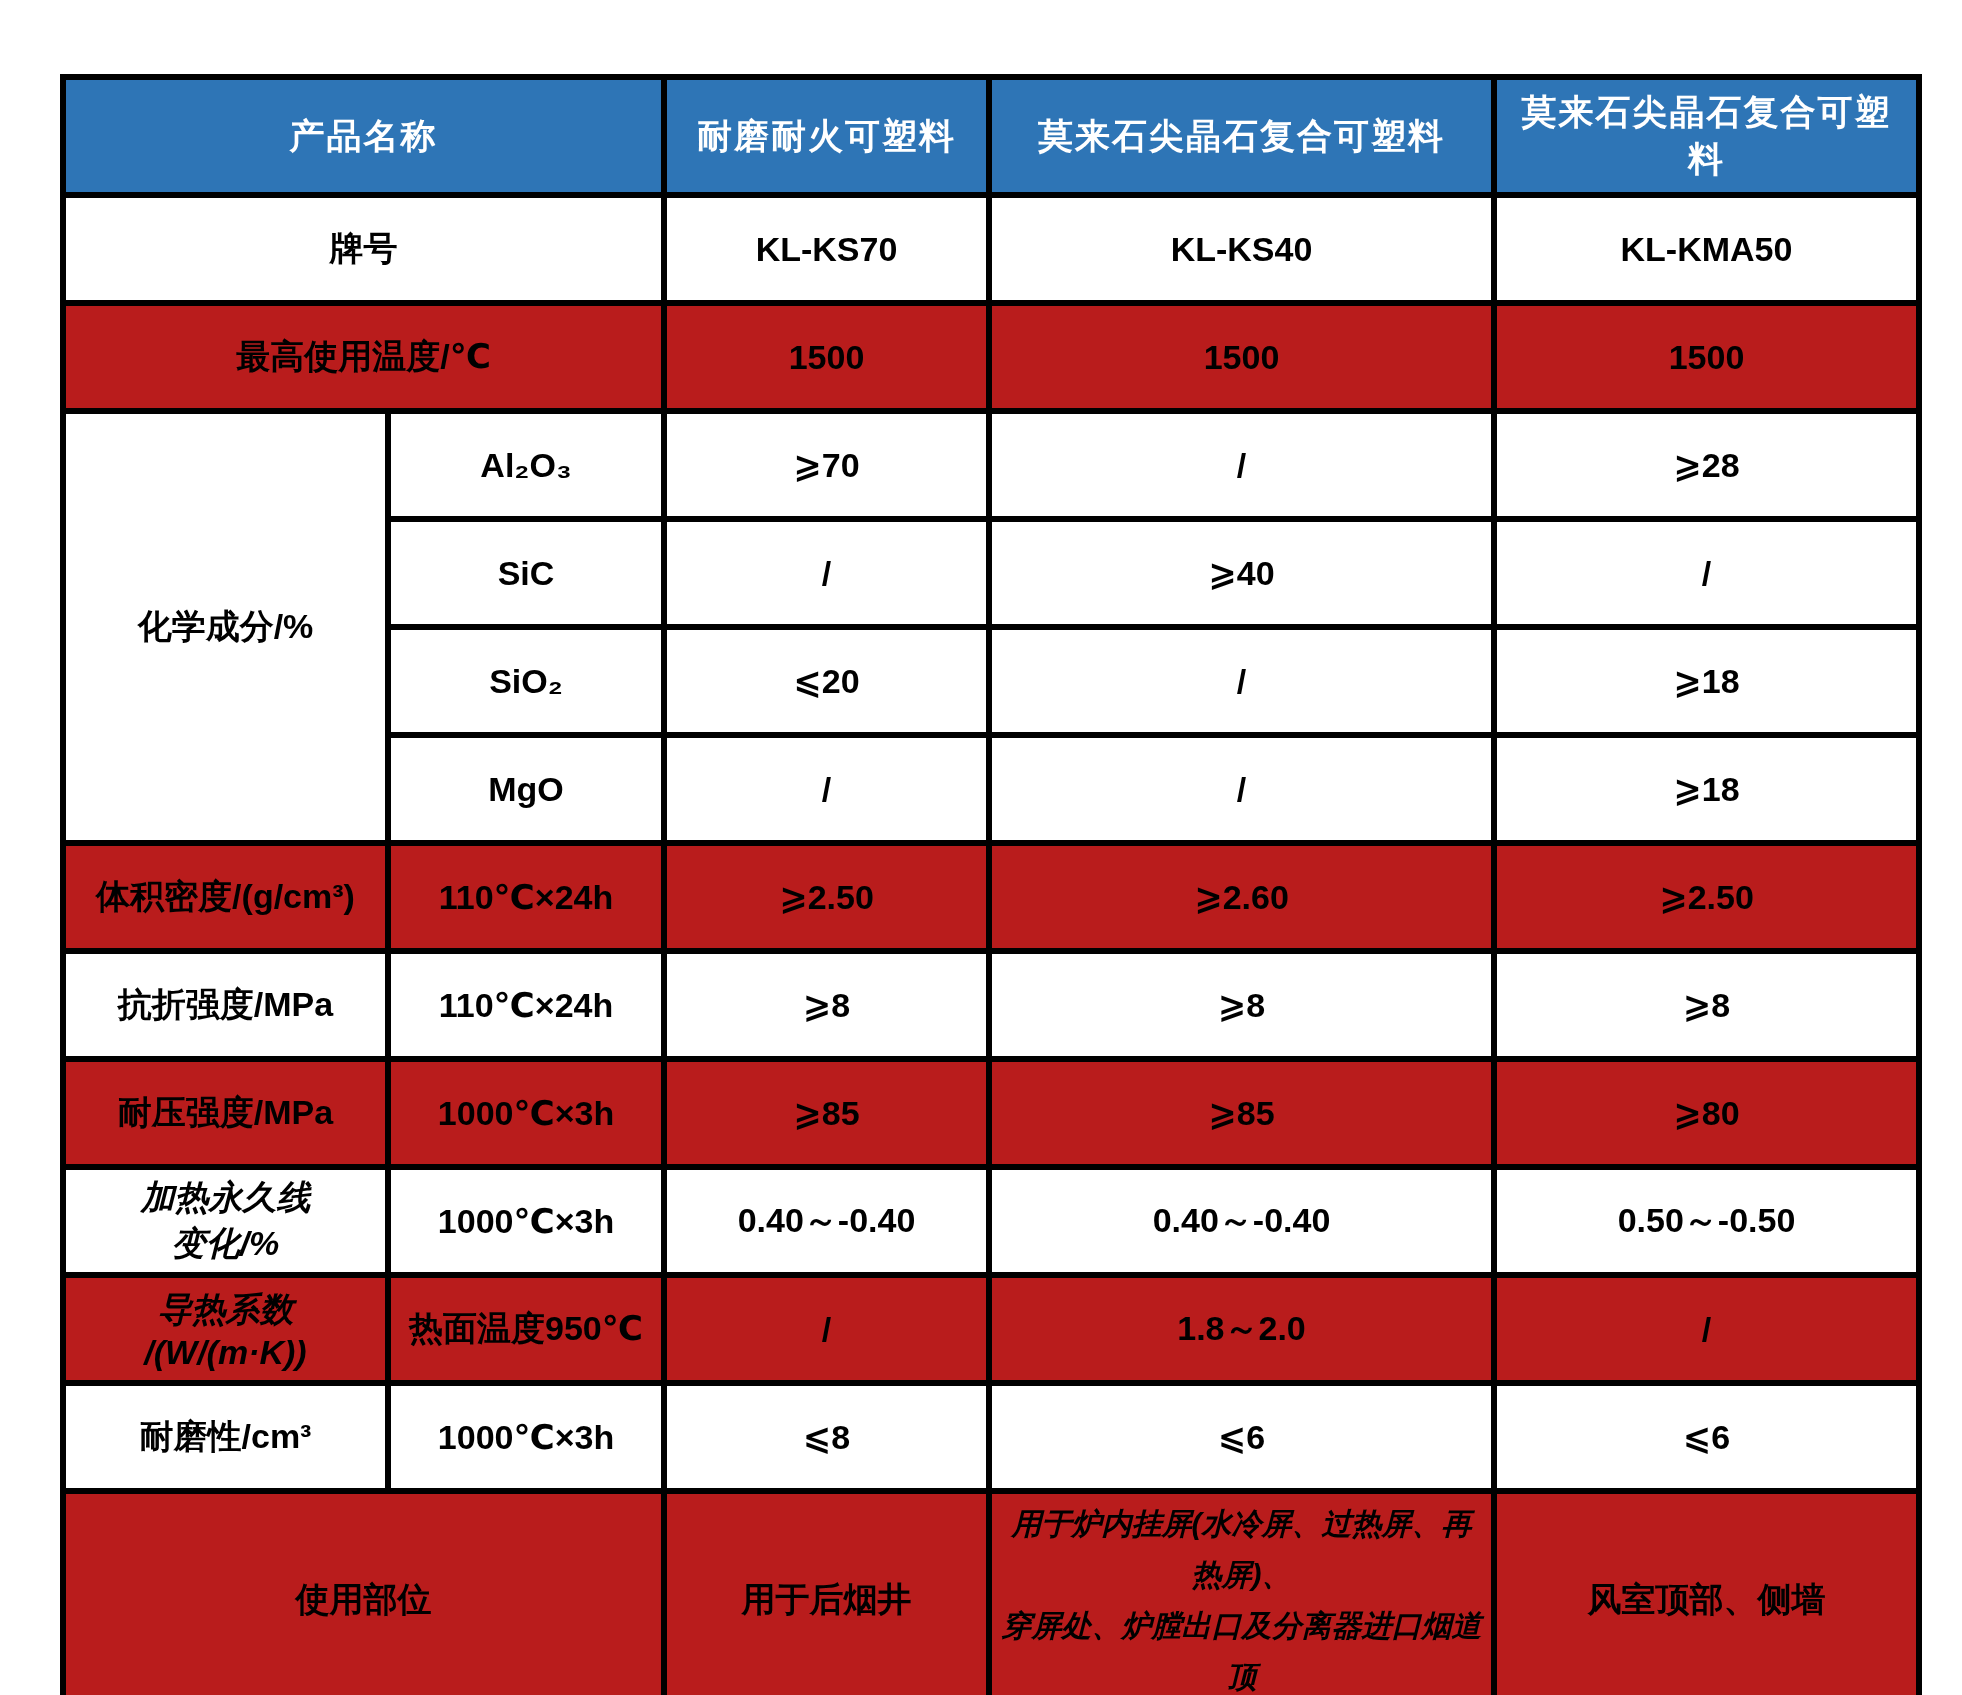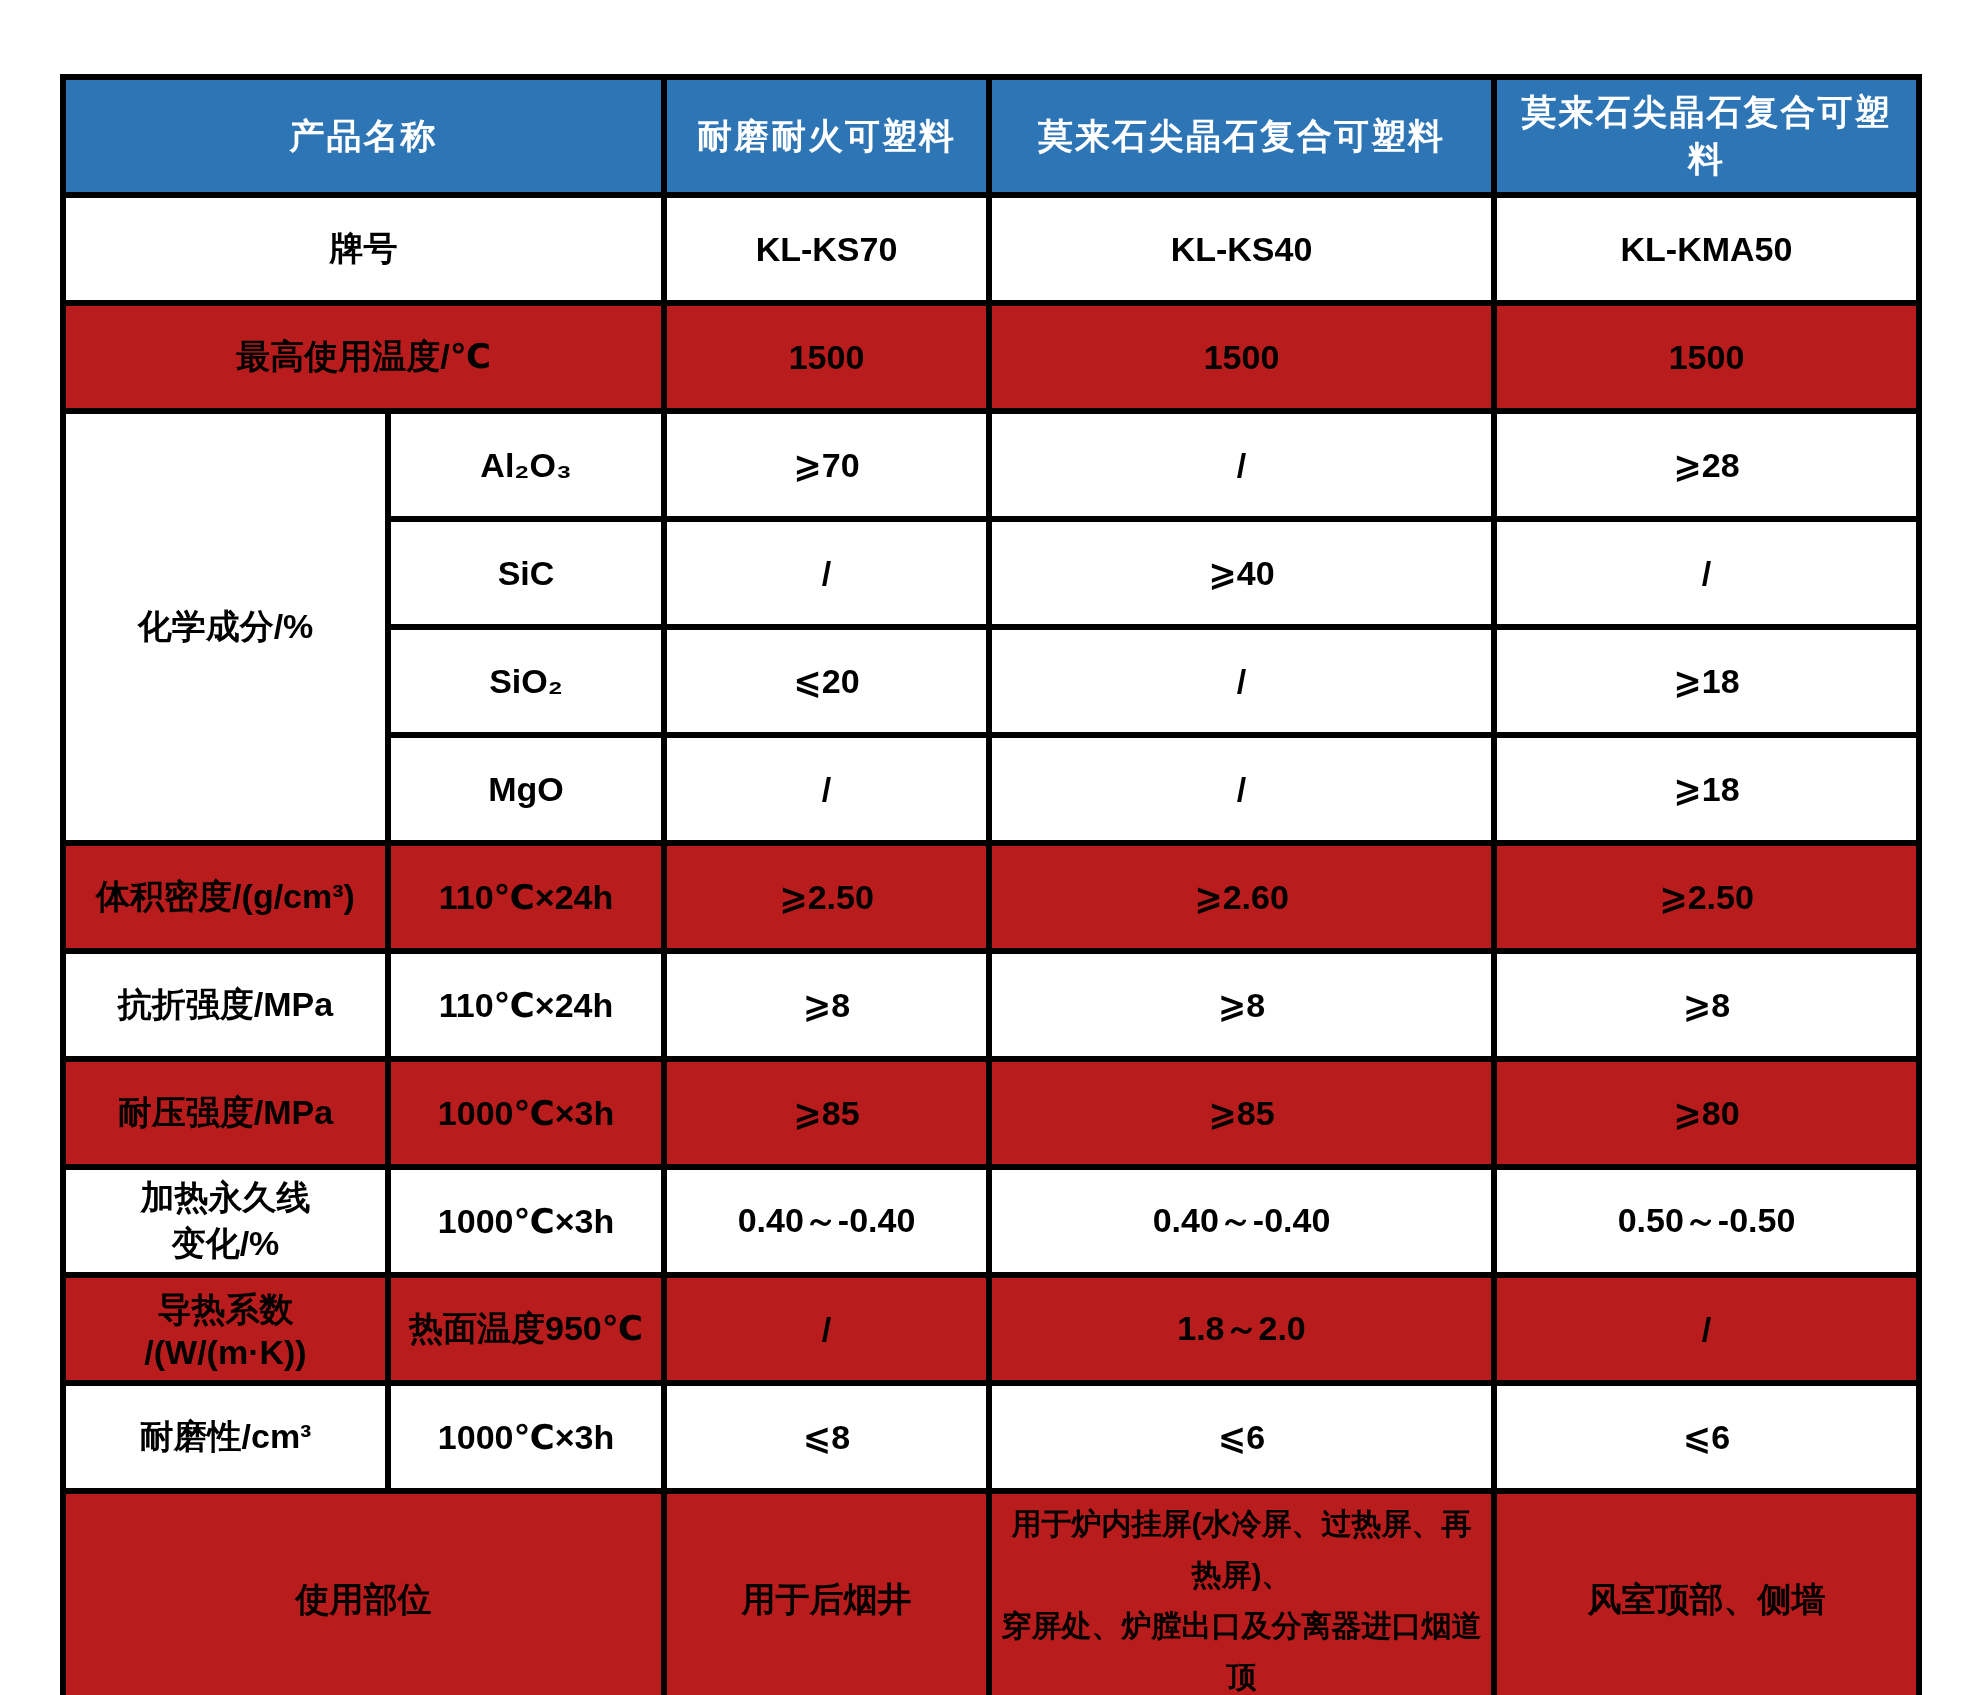--- a/index.html
+++ b/index.html
@@ -33,21 +33,21 @@
   .spec-table tr { height: 108px; }
   .spec-table tr.tall { height: 118px; }
   .spec-table tr.last { height: 120px; }
   .spec-table td.hdr {
     background: #2e75b6;
     color: #ffffff;
     font-size: 35px;
     letter-spacing: 2px;
   }
   .spec-table td.green { background: #b91c1c; }
-  .spec-table td.pre { white-space: pre-line; }
+  .spec-table td.pre { white-space: pre-line; font-style: italic; }
   .spec-table td.small {
     font-size: 30px;
     line-height: 1.7;
     padding: 4px 6px;
   }
 </style>
 </head>
 <body>
 
 <table class="spec-table">

